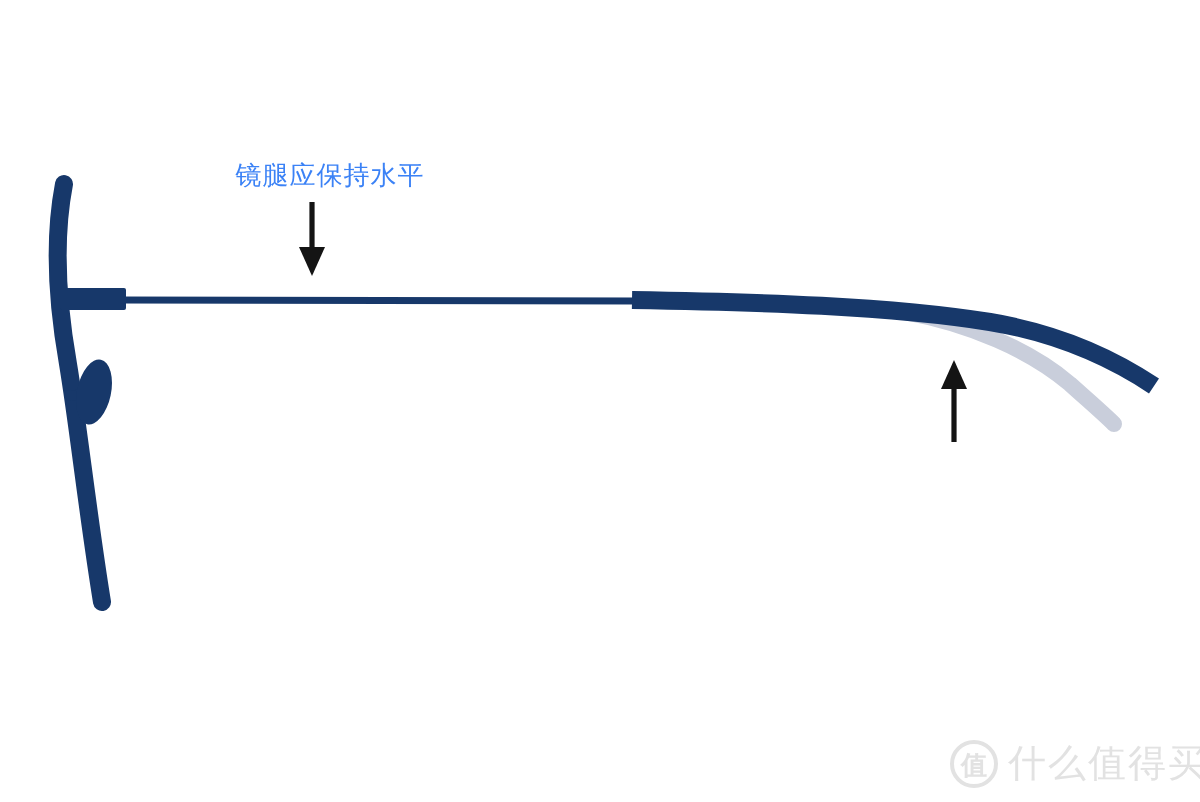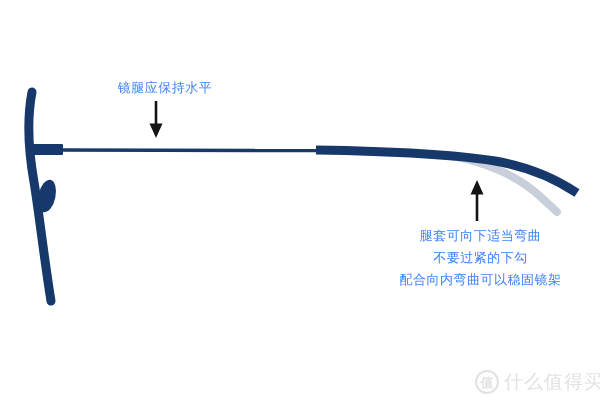--- a/index.html
+++ b/index.html
@@ -93,24 +93,19 @@
     </g>
 
     <g>
       <path d="M 477 221 L 477 194" fill="none" stroke-width="2.6" stroke="#141414"></path>
       <polygon points="477,180 470.5,194.5 483.5,194.5" fill="#141414"></polygon>
     </g>
   </svg>
 
   <div class="label label-top">镜腿应保持水平</div>
 
-  <div class="label label-right">
-    <div>腿套可向下适当弯曲</div>
-    <div>不要过紧的下勾</div>
-    <div>配合向内弯曲可以稳固镜架</div>
-  </div>
 
   <div class="watermark">
     <span class="wm-logo">值</span>
     <span class="wm-text">什么值得买</span>
   </div>
 
 </div>
 
 </body></html>

